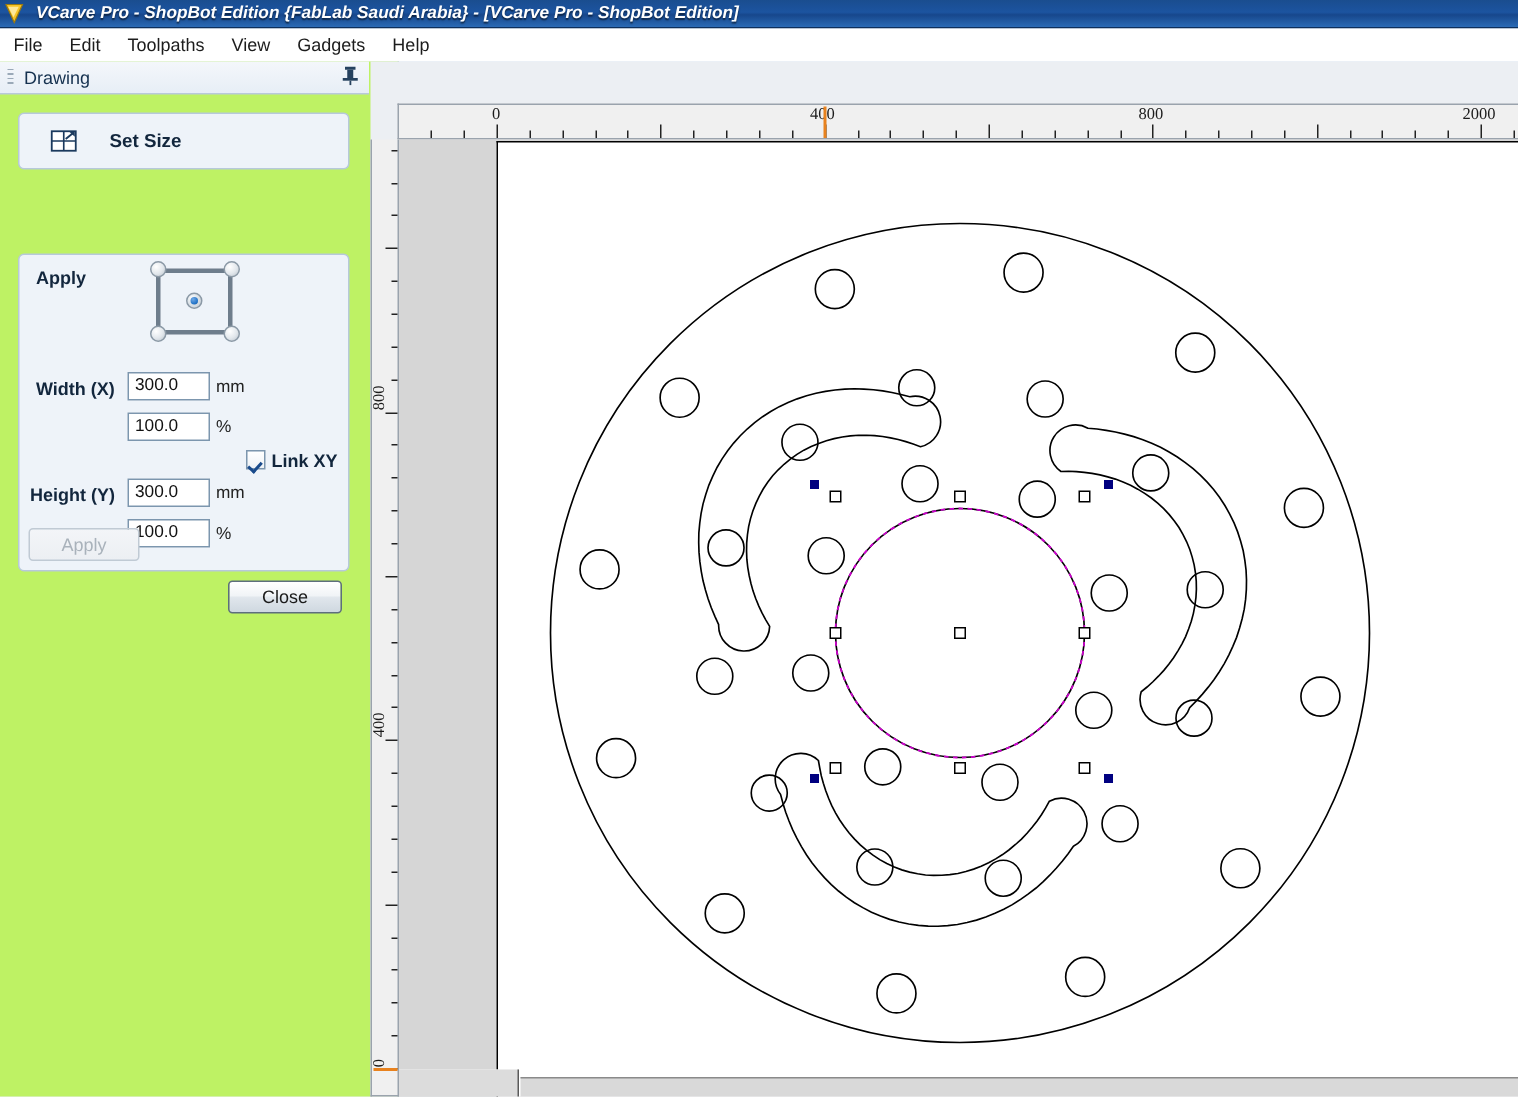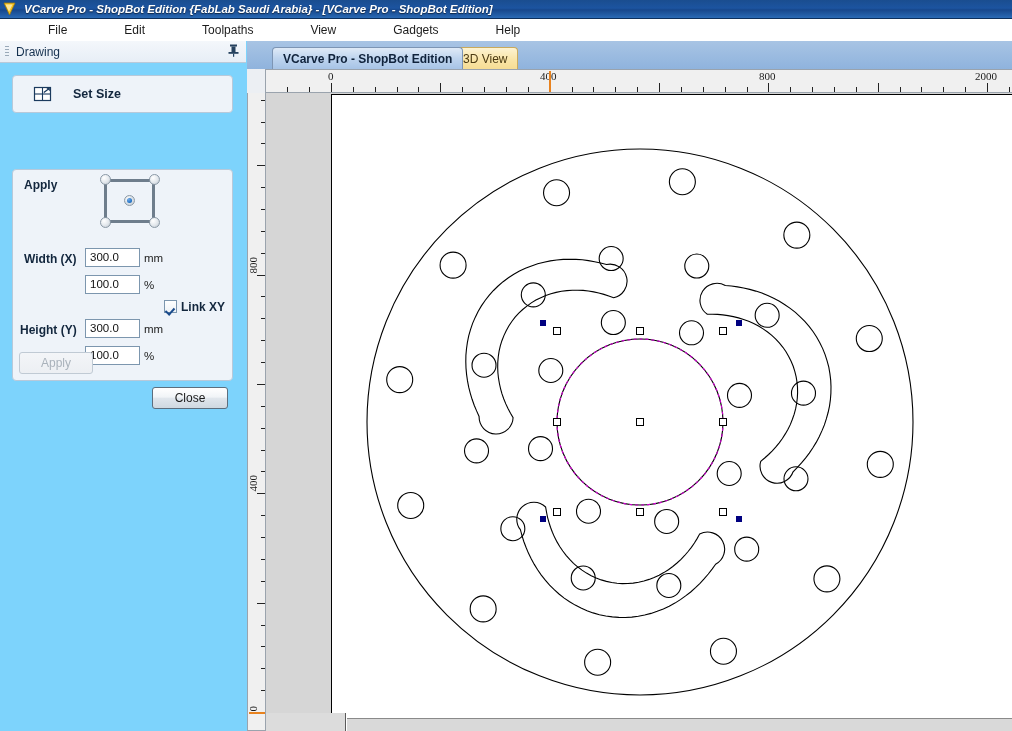--- a/index.html
+++ b/index.html
@@ -23,26 +23,26 @@
     color:#ffffff;font-size:11.5px;font-weight:bold;margin-left:4px;
     text-shadow:0 1px 1px rgba(0,0,0,.55);white-space:nowrap;font-style:italic;
   }
   
   #menubar{
     position:absolute;left:0;top:19px;width:1012px;height:22px;
     background:#ffffff;
     display:flex;align-items:center;
   }
   #menubar .mi{
-    padding:2px 9px;color:#1c1c1c;font-size:12px;cursor:default;margin-left:39px;
+    padding:2px 9px;color:#1c1c1c;font-size:12px;cursor:default;
   }
   
   #leftpanel{
     position:absolute;left:0;top:41px;width:266px;height:690px;
-    background:#7dd3fc;
+    background:#bef264;
     border-right:1px solid #9eb6cc;
     box-sizing:border-box;
   }
   #dockhead{
     position:absolute;left:0;top:0;width:246px;height:22px;
     background:linear-gradient(to bottom,#f4f7fb 0%,#e7eef6 100%);
     border-bottom:1px solid #b9c9d9;
     display:flex;align-items:center;box-sizing:border-box;
   }
   #dockhead .grip{
@@ -244,24 +244,20 @@
 
   <div class="txtbox" style="left:85px;top:305px;width:55px;">100.0</div>
   <span class="unit" style="left:144px;top:309px;">%</span>
 
   <div class="btn disabled" style="left:19px;top:311px;width:74px;">Apply</div>
   <div class="btn strong" style="left:152px;top:311px;width:76px;">Close</div>
 </div>
 
 <div id="docarea">
 
-  <div id="tabstrip">
-    <div class="tab active">VCarve Pro - ShopBot Edition</div>
-    <div class="tab inactive">3D View</div>
-  </div>
 
   <div id="hruler">
       <div class="tick" style="left: 21.26px; width: 1px; height: 5px; top: 17px;"></div>
       <div class="tick" style="left: 43.13px; width: 1px; height: 5px; top: 17px;"></div>
       <div class="tick" style="left: 65px; width: 1px; height: 9px; top: 13px;"></div>
       <div class="tick" style="left: 86.87px; width: 1px; height: 5px; top: 17px;"></div>
       <div class="tick" style="left: 108.74px; width: 1px; height: 5px; top: 17px;"></div>
       <div class="tick" style="left: 130.61px; width: 1px; height: 5px; top: 17px;"></div>
       <div class="tick" style="left: 152.48px; width: 1px; height: 5px; top: 17px;"></div>
       <div class="tick" style="left: 174.35px; width: 1px; height: 9px; top: 13px;"></div>

